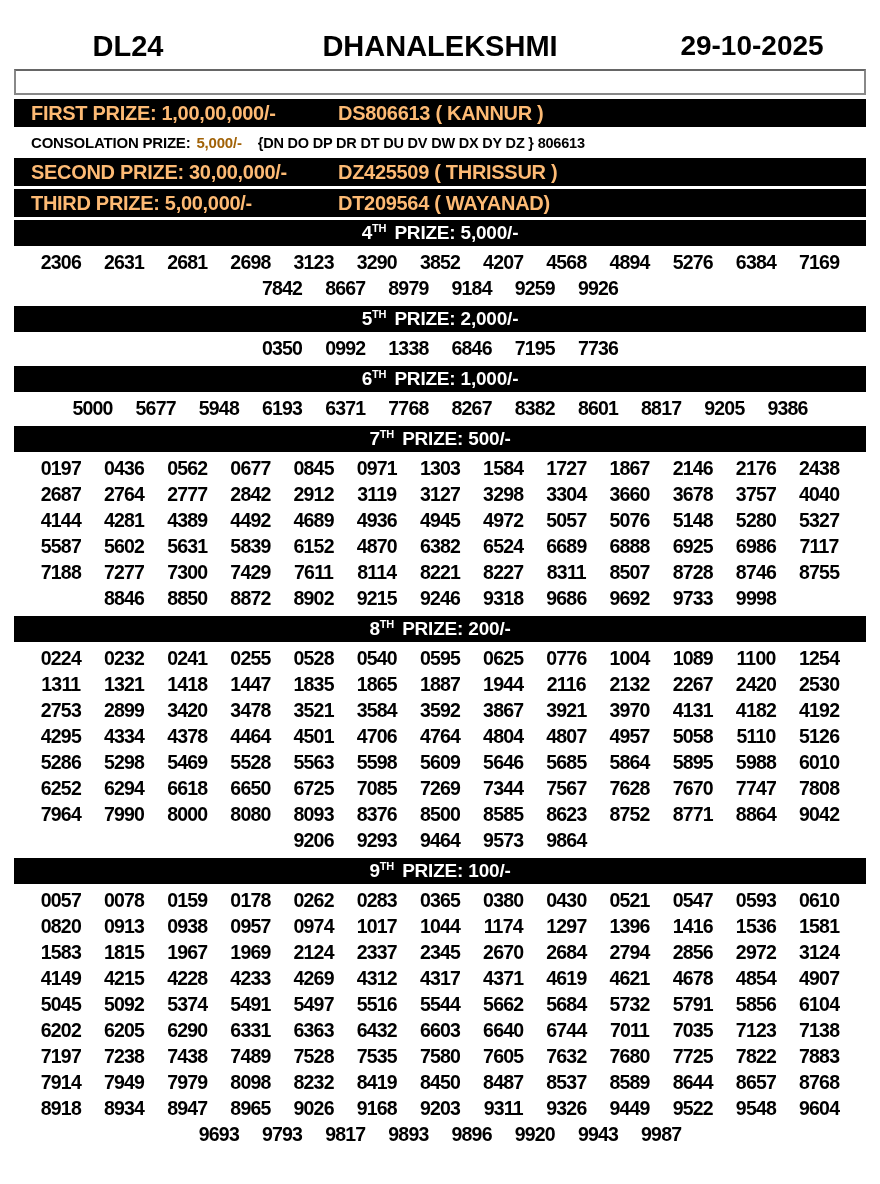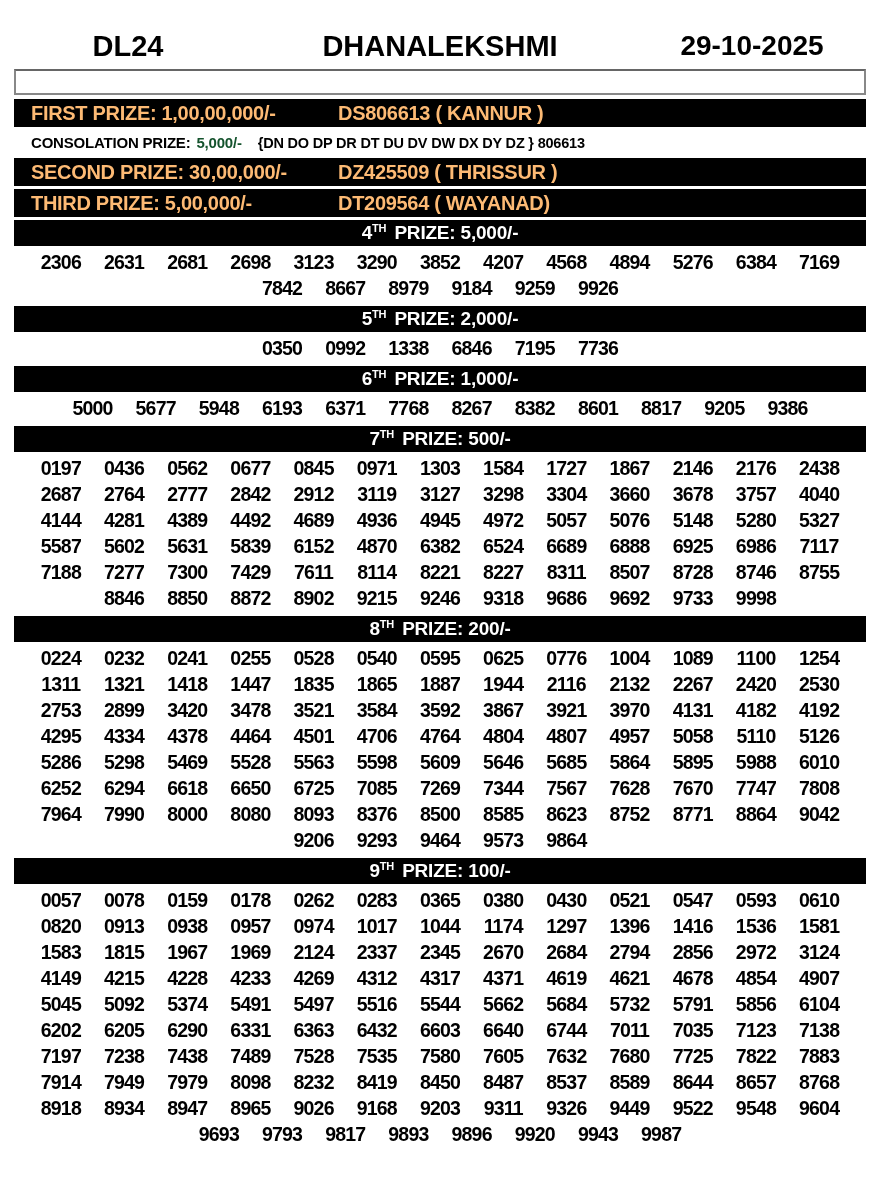--- a/index.html
+++ b/index.html
@@ -14,21 +14,21 @@
 
   
   .ticket-box{border:2px solid #888;border-top-color:#666;height:22px;margin:3px 1px 4px 1px;background:#fff;}
 
   
   .bar{position:relative;background:#000;color:#fdba74;font-weight:bold;font-size:20px;height:28px;display:flex;align-items:center;padding-left:17px;margin:3px 1px;letter-spacing:-0.3px;}
   .bar .winner{position:absolute;left:324px;}
 
   
   .consolation{display:flex;align-items:center;height:25px;padding-left:17px;font-weight:bold;font-size:15px;letter-spacing:-0.2px;margin:1px 1px 2px 1px;}
-  .consolation .amount{color:#14532d;margin-left:6px;}
+  .consolation .amount{color:#a16207;margin-left:6px;}
   .consolation .series{margin-left:16px;font-size:14.5px;}
 
   
   .section-bar{background:#000;color:#fff;font-weight:bold;font-size:19px;height:26px;display:flex;align-items:center;justify-content:center;margin:3px 1px 2px 1px;letter-spacing:-0.2px;}
   .section-bar .ord-sup{font-size:11px;position:relative;top:-5px;margin-right:3px;}
   .num-rows{padding:1px 0 2px 0;}
   .num-row{display:flex;justify-content:center;}
   .num{width:63.2px;text-align:center;font-weight:bold;font-size:19.5px;line-height:26px;letter-spacing:-0.8px;white-space:nowrap;}
 </style>
 </head>

